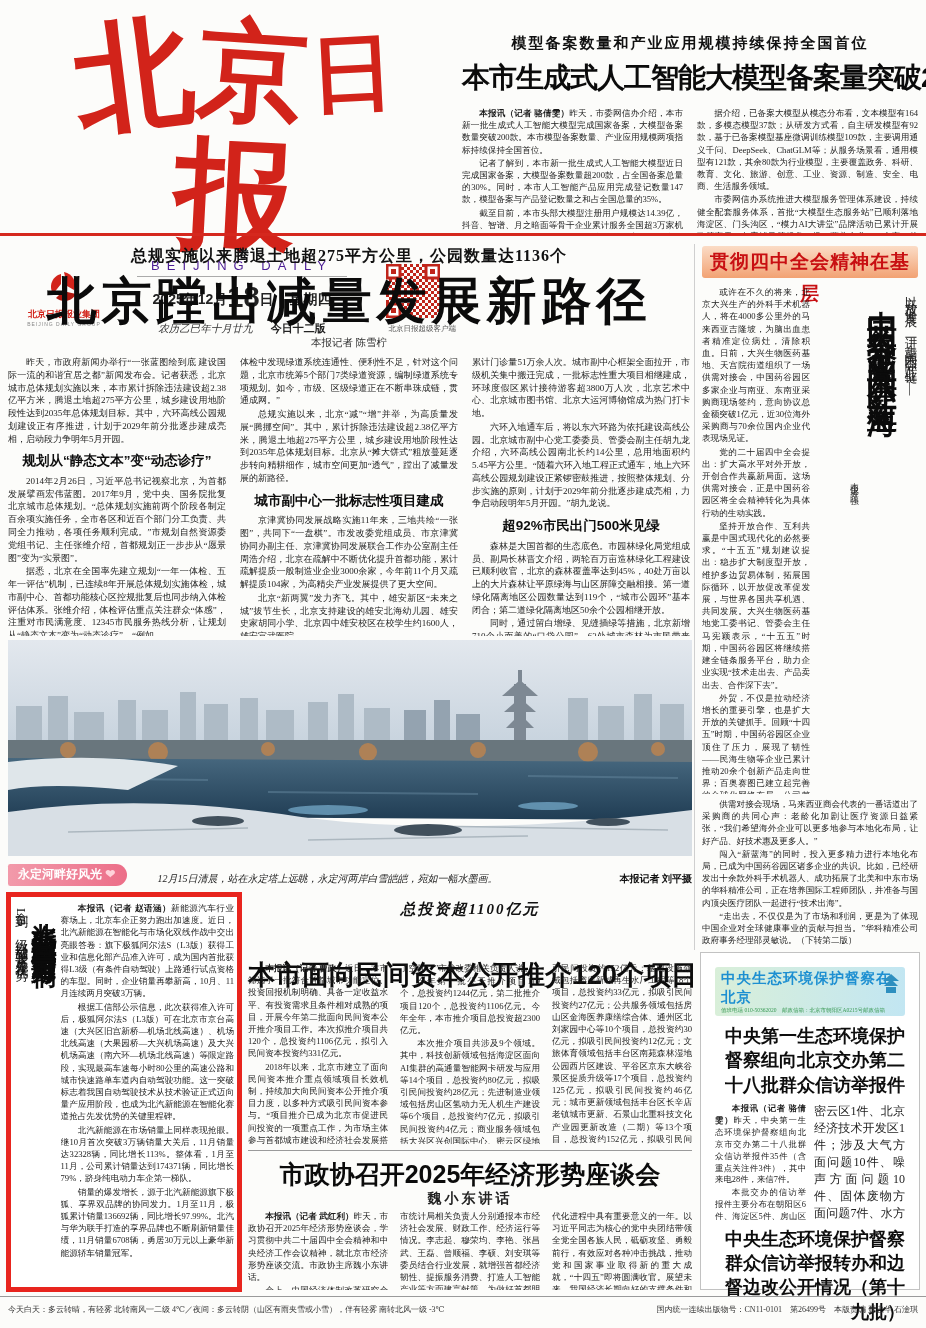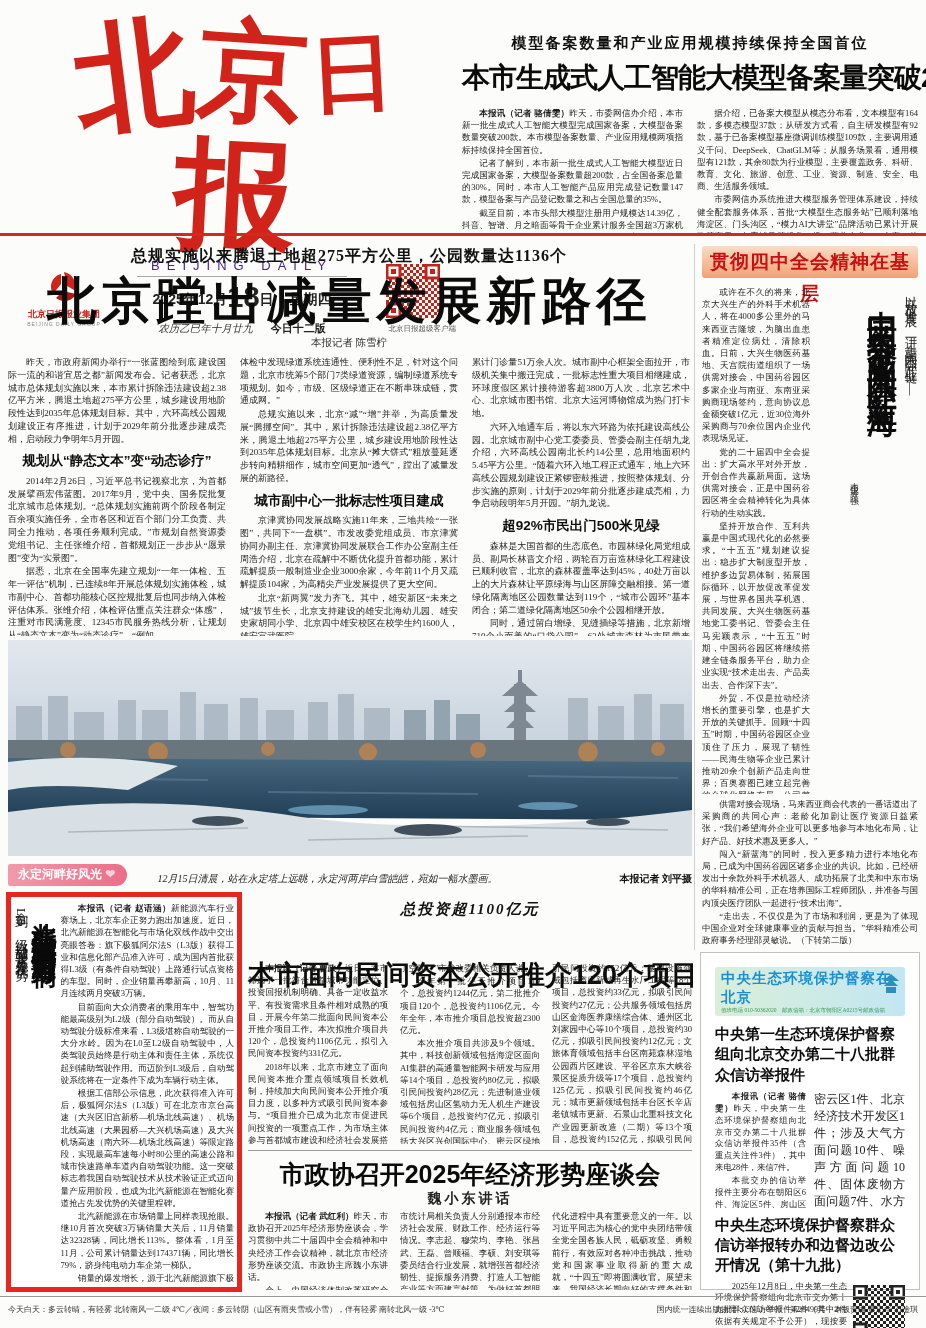--- a/index.html
+++ b/index.html
@@ -35,21 +35,21 @@
              border-radius:3px;letter-spacing:1px;}
   .sb-vhead{font-family:"Liberation Serif",serif;font-weight:900;font-size:30px;color:#0b0b0b;
             letter-spacing:7px;line-height:1.0;}
   .sb-vkicker{font-size:12.5px;color:#222;letter-spacing:4px;line-height:1.2;}
   .sb-vbyline{font-size:8.5px;color:#333;letter-spacing:2px;}
   
   .ducha-box{border:1px solid #c2c2c2;background:#fff;padding:14px;box-sizing:border-box;}
   .ducha-banner{background:linear-gradient(90deg,#d9efd9,#c2e6f2);border-radius:3px;padding:2px 6px;position:relative;}
   .ducha-banner-title{color:#1d8fd1;font-weight:900;font-size:14.5px;font-family:"Liberation Sans",sans-serif;letter-spacing:1px;}
   .ducha-banner-sub{color:#3a9a55;font-size:5.5px;white-space:nowrap;overflow:hidden;}
-  .ducha-h{font-weight:900;font-size:15px;line-height:1.35;text-align:left;color:#0d0d0d;font-family:"Liberation Serif",serif;}
+  .ducha-h{font-weight:900;font-size:18px;line-height:1.35;text-align:right;color:#0d0d0d;font-family:"Liberation Serif",serif;}
   
   .red-frame{border:5px solid #e8251e;background:#fff;box-sizing:border-box;display:flex;padding:5px 3px;gap:3px;}
   .baic-vkicker{font-size:13px;letter-spacing:3px;color:#111;line-height:1.1;}
   .baic-vhead{font-family:"Liberation Sans",sans-serif;font-weight:900;font-size:25px;letter-spacing:3px;color:#0a0a0a;line-height:1.05;}
   
   .cap-label{display:inline-block;background:linear-gradient(90deg,#f29aaa,#ec6e88);color:#fff;
              font-weight:bold;font-size:12px;font-family:"Liberation Sans",sans-serif;
              padding:2px 12px 3px 10px;border-radius:3px 14px 14px 3px;}
   .cap-text{font-size:10px;color:#222;font-style:italic;}
   .cap-credit{font-size:10px;font-weight:bold;color:#111;}
@@ -316,21 +316,20 @@
           <rect x="5" y="43" width="4" height="4" fill="#222"></rect>
       </svg>
     </div>
   </div>
 
   <div class="abs red-frame" style="left:6px;top:892px;width:236px;height:400px;">
     <div class="vert baic-vkicker serif" style="height:100%;flex:none;">拿到L3级自动驾驶竞逐先发优势</div>
     <div class="vert baic-vhead" style="height:100%;flex:none;">北汽新能源连续两月销量超三万辆</div>
     <div class="body-txt" style="flex:1;font-size:8.6px;height:100%;">
       <p><b>本报讯（记者 赵语涵）</b><span>新能源汽车行业赛场上，北京车企正努力跑出加速度。近日，北汽新能源在智能化与市场化双线作战中交出亮眼答卷：旗下极狐阿尔法S（L3版）获得工业和信息化部产品准入许可，成为国内首批获得L3级（有条件自动驾驶）上路通行试点资格的车型。同时，企业销量再攀新高，10月、11月连续两月突破3万辆。</span></p>
-      <p>目前面向大众消费者的乘用车中，智驾功能最高级别为L2级（部分自动驾驶）。而从自动驾驶分级标准来看，L3级堪称自动驾驶的一大分水岭。因为在L0至L2级自动驾驶中，人类驾驶员始终是行动主体和责任主体，系统仅起到辅助驾驶作用。而迈阶到L3级后，自动驾驶系统将在一定条件下成为车辆行动主体。</p>
       <p>根据工信部公示信息，此次获得准入许可后，极狐阿尔法S（L3版）可在北京市京台高速（大兴区旧宫新桥—机场北线高速）、机场北线高速（大果园桥—大兴机场高速）及大兴机场高速（南六环—机场北线高速）等限定路段，实现最高车速每小时80公里的高速公路和城市快速路单车道内自动驾驶功能。这一突破标志着我国自动驾驶技术从技术验证正式迈向量产应用阶段，也成为北汽新能源在智能化赛道抢占先发优势的关键里程碑。</p>
       <p>北汽新能源在市场销量上同样表现抢眼。继10月首次突破3万辆销量大关后，11月销量达32328辆，同比增长113%。整体看，1月至11月，公司累计销量达到174371辆，同比增长79%，跻身纯电动力车企第一梯队。</p>
       <p>销量的爆发增长，源于北汽新能源旗下极狐、享界双品牌的协同发力。1月至11月，极狐累计销量136692辆，同比增长97.99%。北汽与华为联手打造的享界品牌也不断刷新销量佳绩，11月销量6708辆，勇居30万元以上豪华新能源轿车销量冠军。</p>
     </div>
   </div>
 
   <div class="abs center kicker serif" style="left:248px;top:900px;width:444px;font-size:15px;font-style:italic;letter-spacing:2px;">总投资超1100亿元</div>
   <div class="abs center headline" style="left:248px;top:920px;width:444px;font-size:27px;letter-spacing:0px;white-space:nowrap;margin-top:37px;">本市面向民间资本公开推介120个项目</div>
   <div class="abs cols" style="left:248px;top:962px;width:444px;height:182px;gap:12px;">
     <div class="body-txt" style="font-size:8.6px;">

